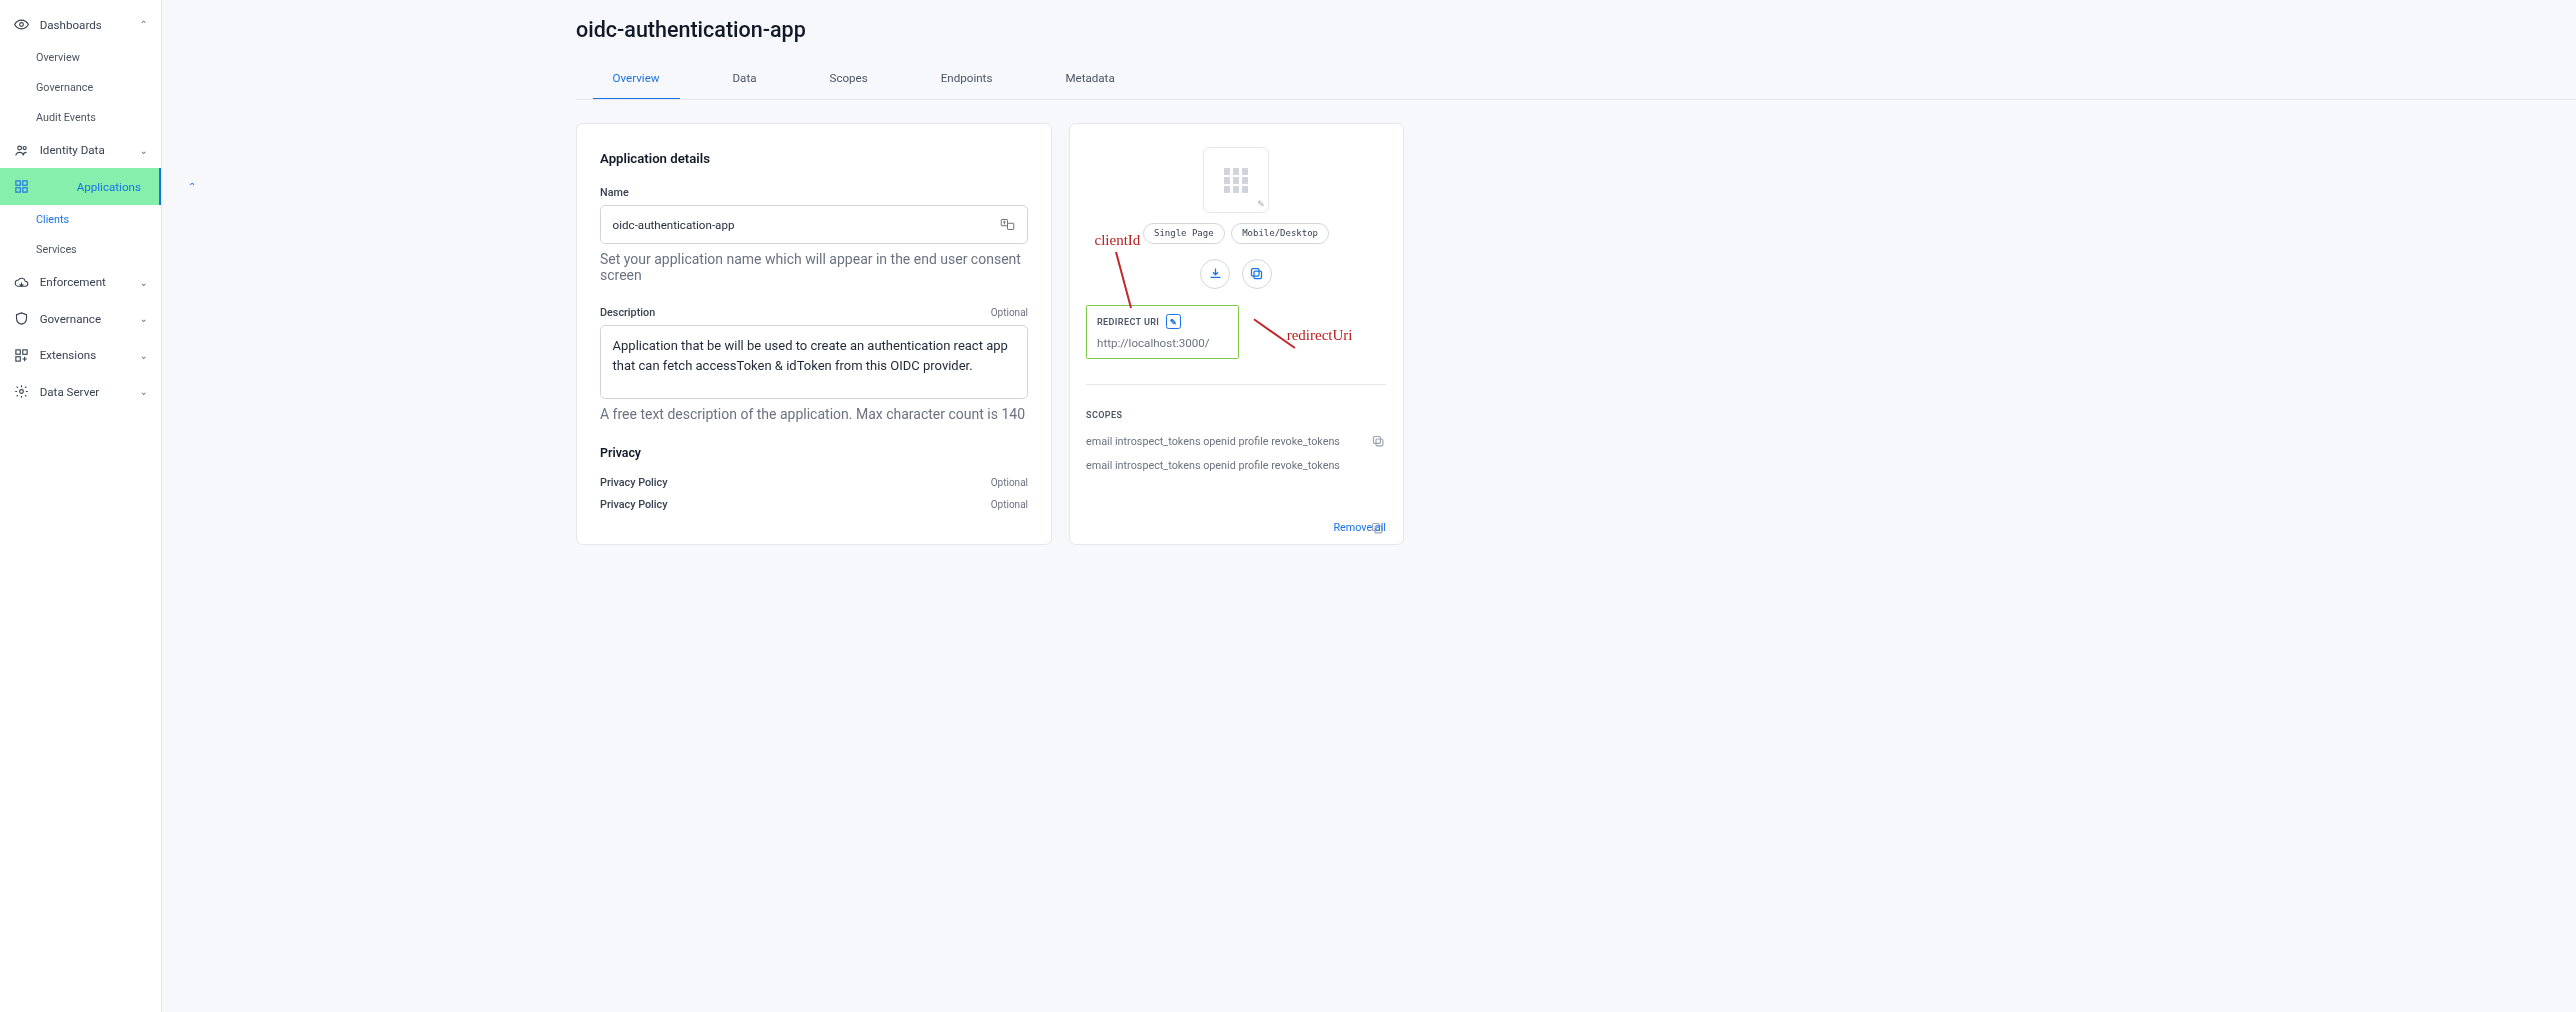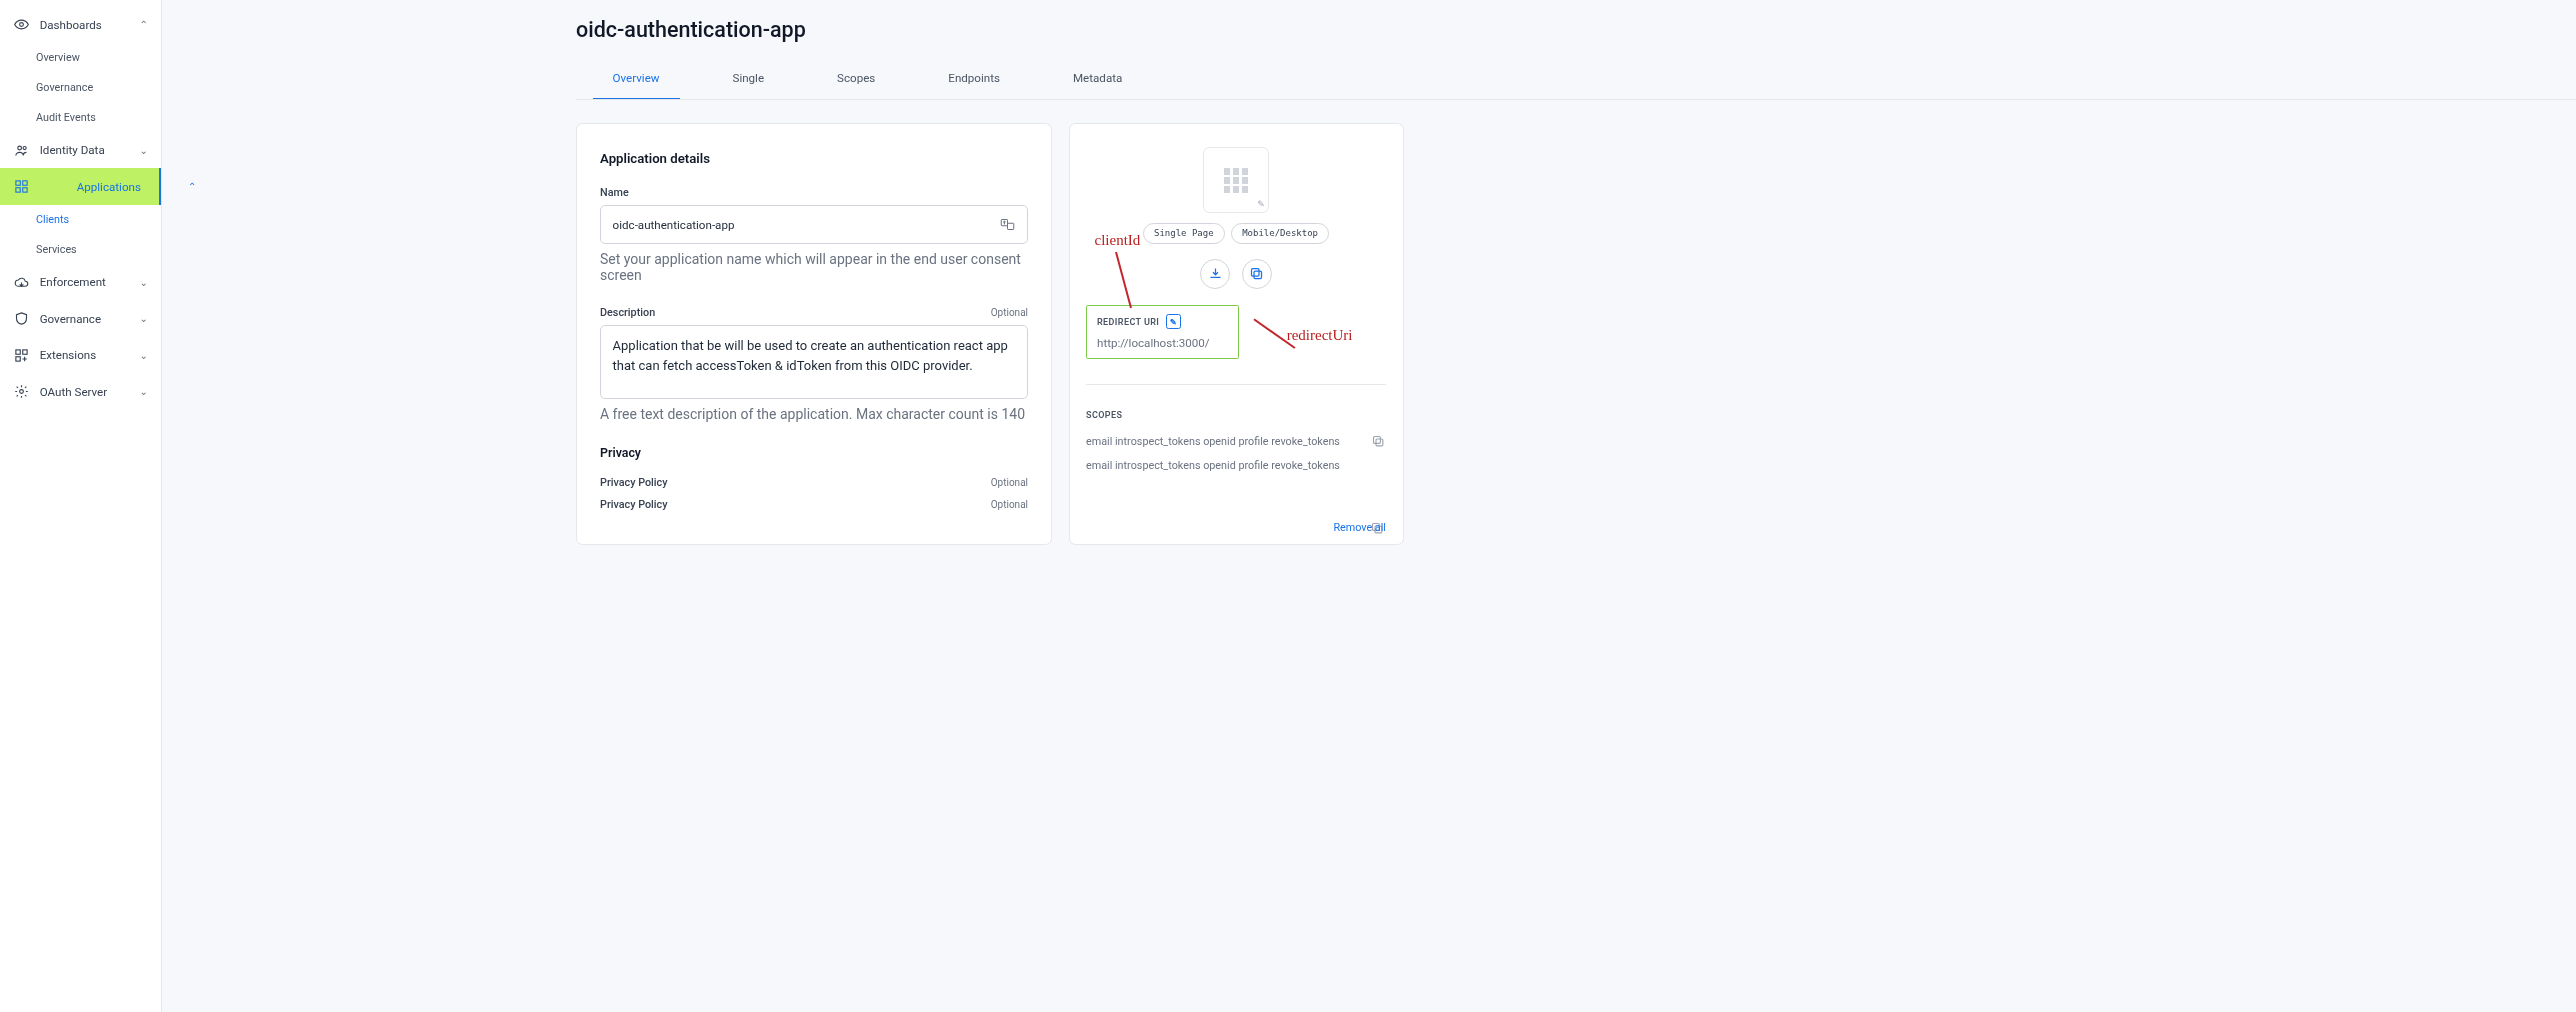--- a/index.html
+++ b/index.html
@@ -1,21 +1,21 @@
 <!DOCTYPE html>
 <html style="font-size:13.2px"><head>
 <meta charset="utf-8">
 <style>
 * { box-sizing: border-box; margin: 0; padding: 0; }
 body { font-family: -apple-system, BlinkMacSystemFont, "Segoe UI", Roboto, sans-serif; background: #f6f8fc; color: #1f2937; font-size: 11.6px; }
 .layout { display: flex; min-height: 100vh; border-radius: 32px; }
 .sidebar { width: 162px; background: #fff; border-right: 0.8px solid #e5e7eb; padding-top: 6.6px; }
 .sidebar-section { }
 .sidebar-heading { display: flex; align-items: center; padding: 10px 13.2px; cursor: pointer; color: #374151; gap: 10px; }
-.sidebar-heading.active { background: #bef264; color: #1a73e8; border-right: 2.5px solid #1a73e8; gap: 47px; }
+.sidebar-heading.active { background: #86efac; color: #1a73e8; border-right: 2.5px solid #1a73e8; gap: 47px; }
 .sidebar-heading .label { flex: 1; font-size: 11.6px; }
 .sidebar-heading .chev { font-size: 10px; color: #6b7280; }
 .sidebar-sub { padding-left: 36px; }
 .sidebar-sub-item { padding: 8.3px 0; font-size: 10.8px; color: #4b5563; cursor: pointer; }
 .sidebar-sub-item.active { color: #1a73e8; }
 .icon { width: 16.5px; height: 16.5px; display: inline-flex; align-items: center; justify-content: center; flex-shrink: 0; }
 .main { flex: 1; padding: 0 0 33px 0; }
 .page-title { font-size: 21.5px; font-weight: 500; padding: 16.5px 0 16.5px 414px; color: #111827; }
 .tabs-wrap { margin-left: 414px; border-bottom: 0.8px solid #e5e7eb; display: flex; gap: 33px; padding: 0 16.5px; }
 .tab { padding: 13.2px 20px; font-size: 11.6px; color: #4b5563; cursor: pointer; border-bottom: 1.7px solid transparent; }
@@ -141,31 +141,31 @@
       <span class="chev">⌄</span>
     </div>
 
     <div class="sidebar-heading">
       <span class="icon">
           <svg viewBox="0 0 24 24" fill="none" stroke="currentColor" stroke-width="1.8">
             <circle cx="12" cy="12" r="3"></circle>
             <path d="M12 2v3m0 14v3M4.2 4.2l2.1 2.1m11.4 11.4 2.1 2.1M2 12h3m14 0h3M4.2 19.8l2.1-2.1m11.4-11.4 2.1-2.1"></path>
           </svg>
         </span>
-      <span class="label">OAuth Server</span>
+      <span class="label">Data Server</span>
       <span class="chev">⌄</span>
     </div>
   </aside>
 
   <main class="main">
     <h1 class="page-title">oidc-authentication-app</h1>
 
     <div class="tabs-wrap">
       <div class="tab active">Overview</div>
-      <div class="tab">Single</div>
+      <div class="tab">Data</div>
       <div class="tab">Scopes</div>
       <div class="tab">Endpoints</div>
       <div class="tab">Metadata</div>
     </div>
 
     <div class="content-row">
       <div class="panel panel-main">
         <h2 class="section-title">Application details</h2>
 
         <div class="field">

